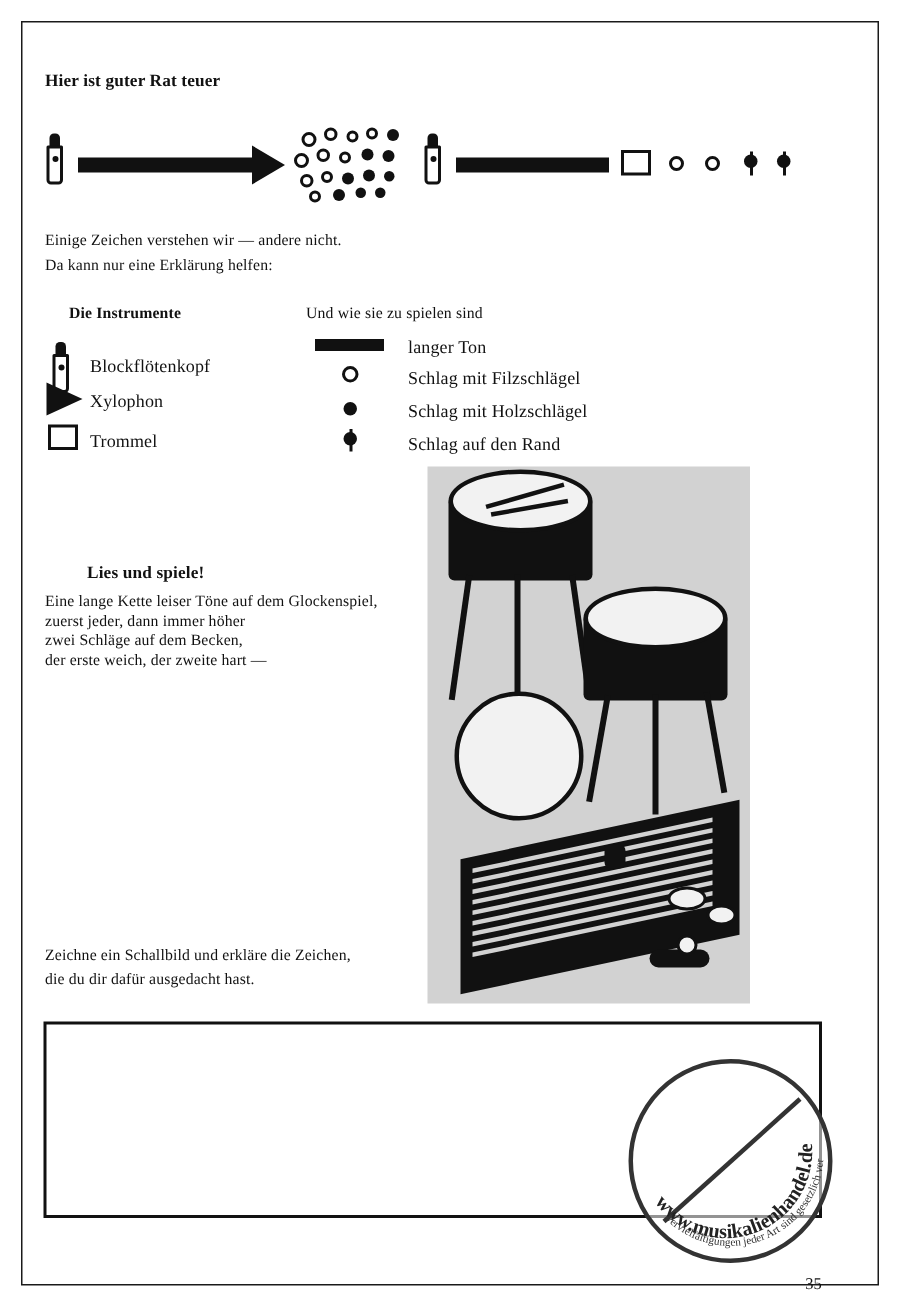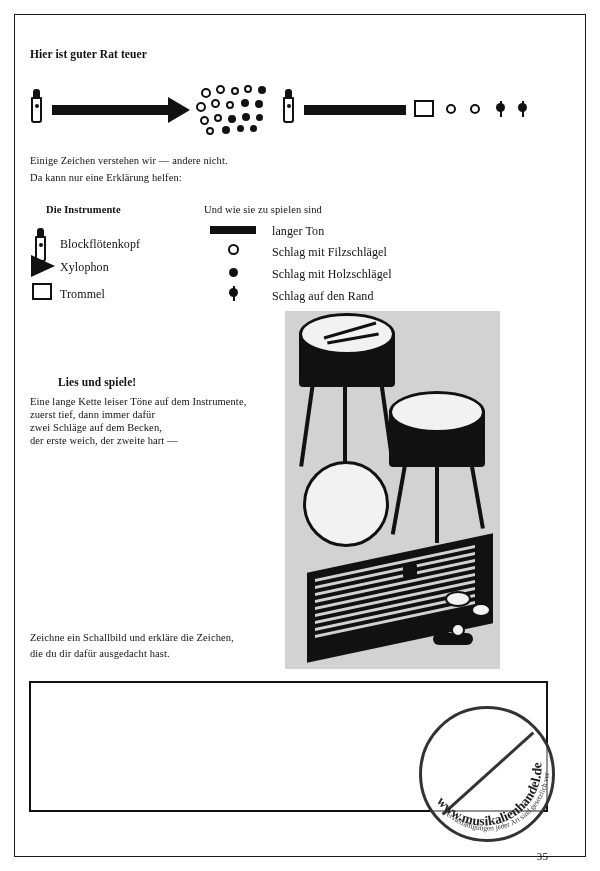--- a/index.html
+++ b/index.html
@@ -240,22 +240,22 @@
 
     <div class="dot filled" style="left:229px; top:268px; width:9px; height:9px;"></div>
     <div class="txt small-txt" style="left:272px; top:267px;">Schlag mit Holzschlägel</div>
 
     <div class="dot filled" style="left:229px; top:288px; width:9px; height:9px;"></div>
     <div class="rim-stroke" style="left:232.5px; top:286px; height:15px;"></div>
     <div class="txt small-txt" style="left:272px; top:289px;">Schlag auf den Rand</div>
   </div>
 
   <div class="txt heading" style="left:30px; top:376px;margin-left:28px;">Lies und spiele!</div>
-  <div class="txt body-txt" style="left:30px; top:396px;">Eine lange Kette leiser Töne auf dem Instrumente,</div>
-  <div class="txt body-txt" style="left:30px; top:409px;">zuerst tief, dann immer dafür</div>
+  <div class="txt body-txt" style="left:30px; top:396px;">Eine lange Kette leiser Töne auf dem Glockenspiel,</div>
+  <div class="txt body-txt" style="left:30px; top:409px;">zuerst jeder, dann immer höher</div>
   <div class="txt body-txt" style="left:30px; top:422px;">zwei Schläge auf dem Becken,</div>
   <div class="txt body-txt" style="left:30px; top:435px;">der erste weich, der zweite hart —</div>
 
   <div id="photo">
 
     <div class="pdrum-body" style="left:14px; top:20px; width:96px; height:56px;"></div>
     <div class="pdrum-head" style="left:14px; top:2px; width:96px; height:42px;"></div>
 
     <div class="xylobar" style="left:38px; top:18px; width:54px; height:3px; transform:rotate(-16deg);"></div>
     <div class="xylobar" style="left:42px; top:26px; width:52px; height:3px; transform:rotate(-10deg);"></div>

